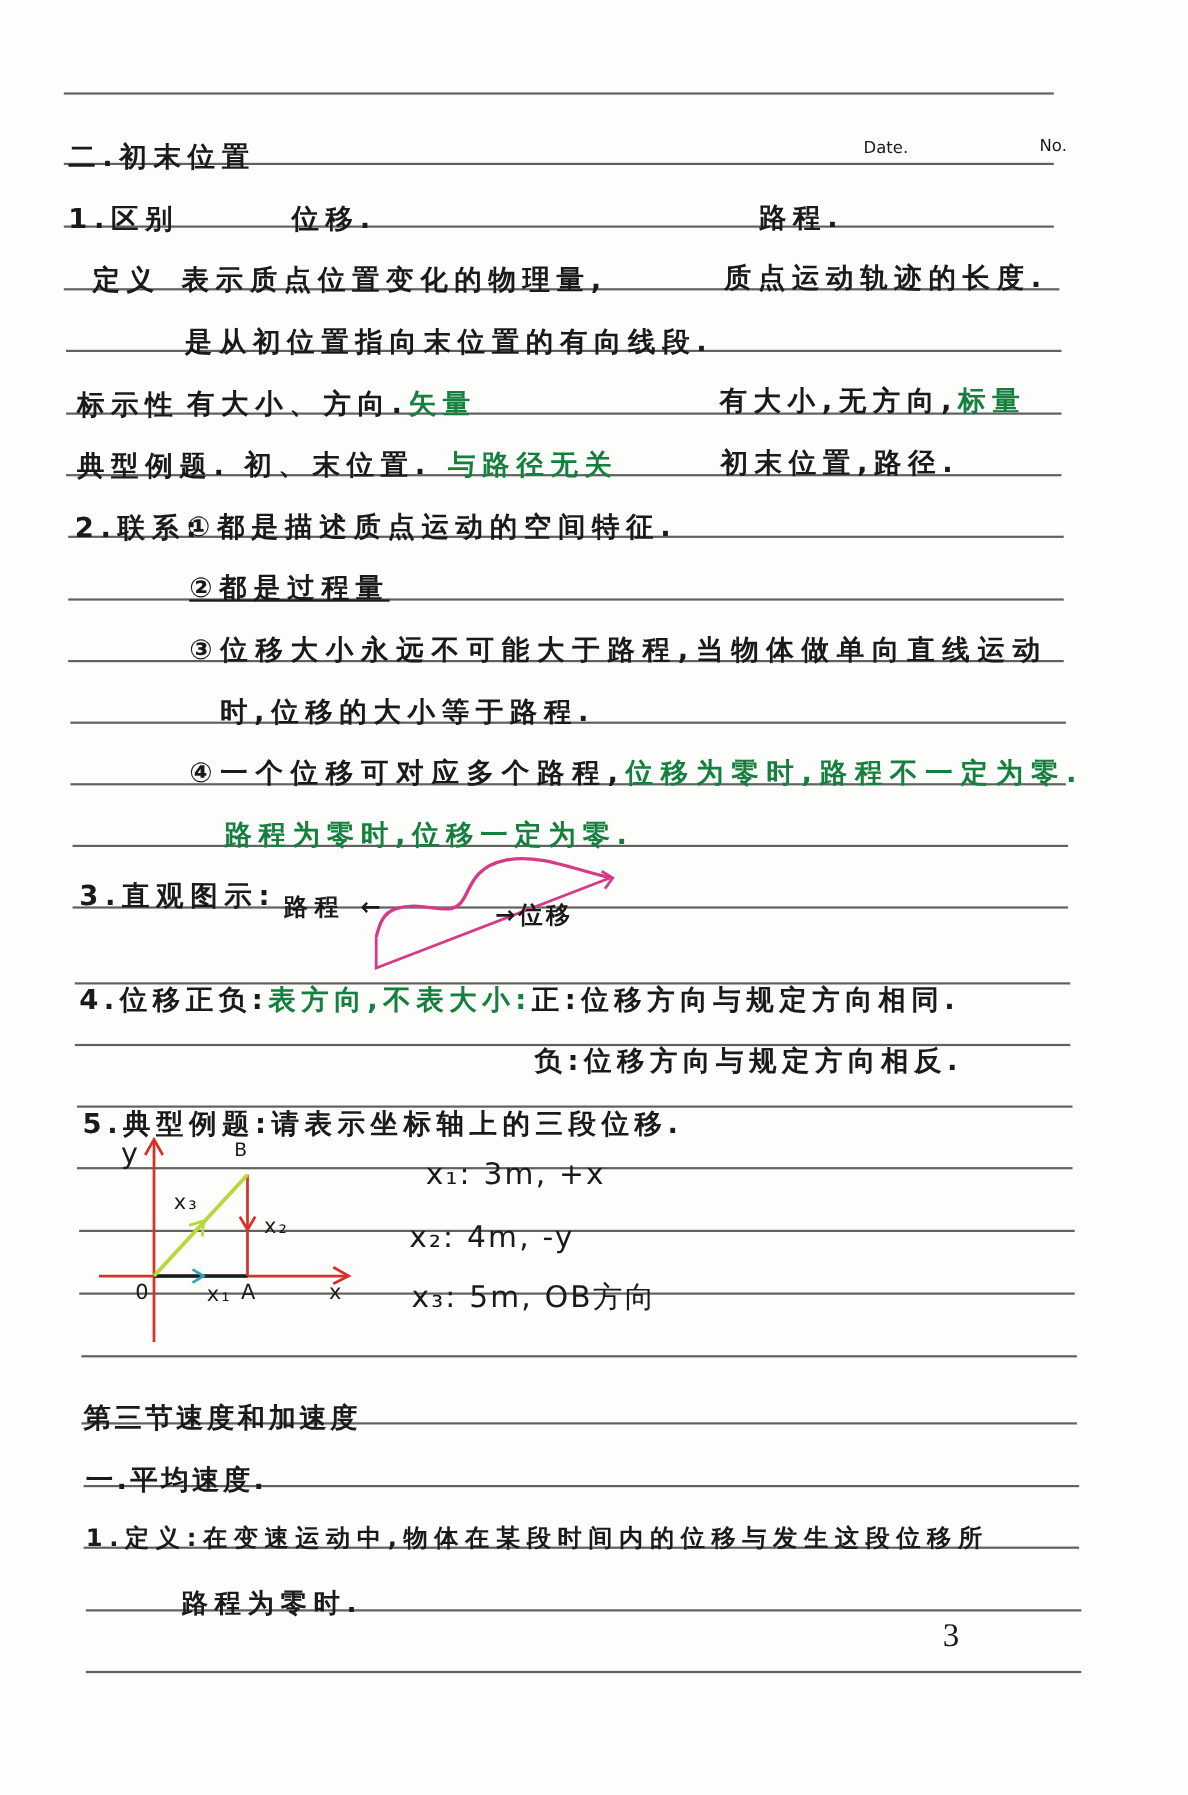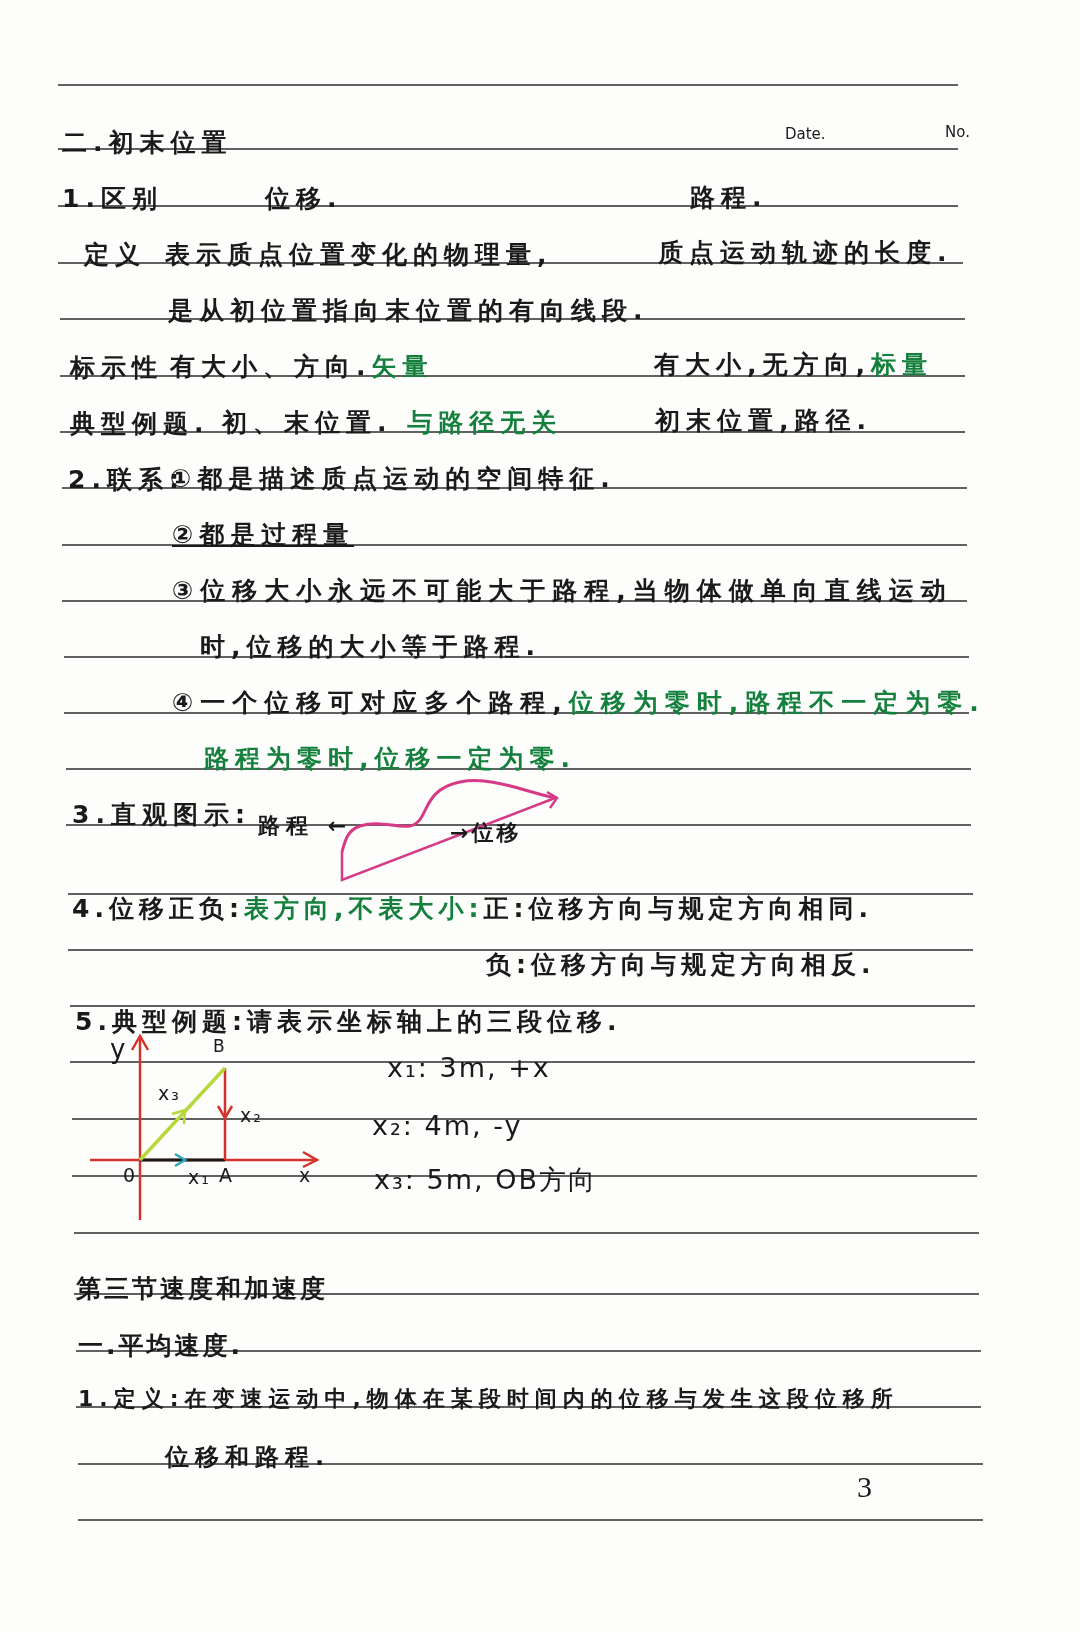--- a/index.html
+++ b/index.html
@@ -129,15 +129,15 @@
 <div class="t latin" style="left:219px;top:1166px;font-size:19px;">A</div>
 <div class="t latin" style="left:299px;top:1166px;font-size:19px;">x</div>
 
 <div class="t latin" style="left:372px;top:1054px;margin-left:15px;">x₁: 3m, +x</div>
 <div class="t latin" style="left:372px;top:1112px;">x₂: 4m, -y</div>
 <div class="t latin" style="left:374px;top:1166px;">x₃: 5m, OB方向</div>
 
 <div class="t" style="left:76px;top:1276px;letter-spacing:3px;">第三节速度和加速度</div>
 <div class="t" style="left:78px;top:1333px;letter-spacing:3px;">一.平均速度.</div>
 <div class="t" style="left:78px;top:1388px;letter-spacing:6px;font-size:22px;">1.定义:在变速运动中,物体在某段时间内的位移与发生这段位移所</div>
-<div class="t" style="left:165px;top:1445px;letter-spacing:6px;font-size:24px;">位移和路程.</div>
+<div class="t" style="left:165px;top:1445px;letter-spacing:6px;font-size:24px;">路程为零时.</div>
 
 <div class="pn" style="left:857px;top:1470px;">3</div>
 
 </body></html>

